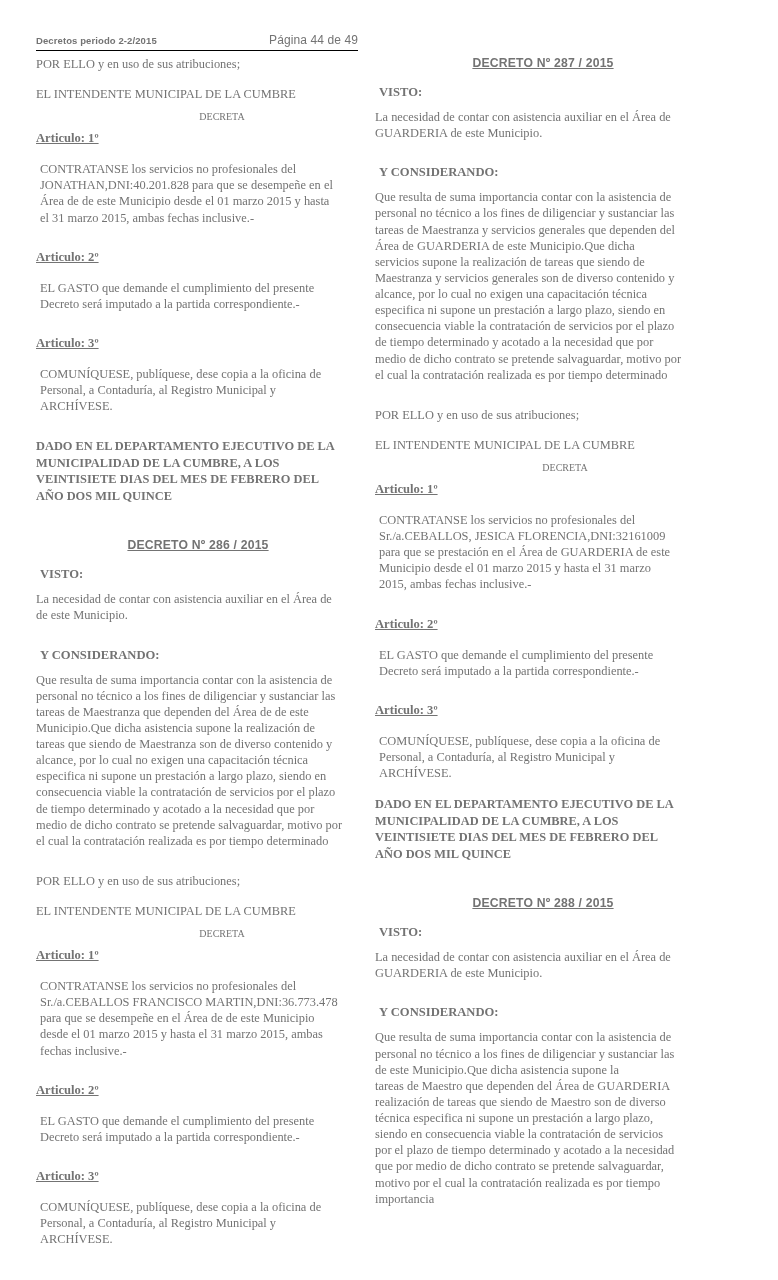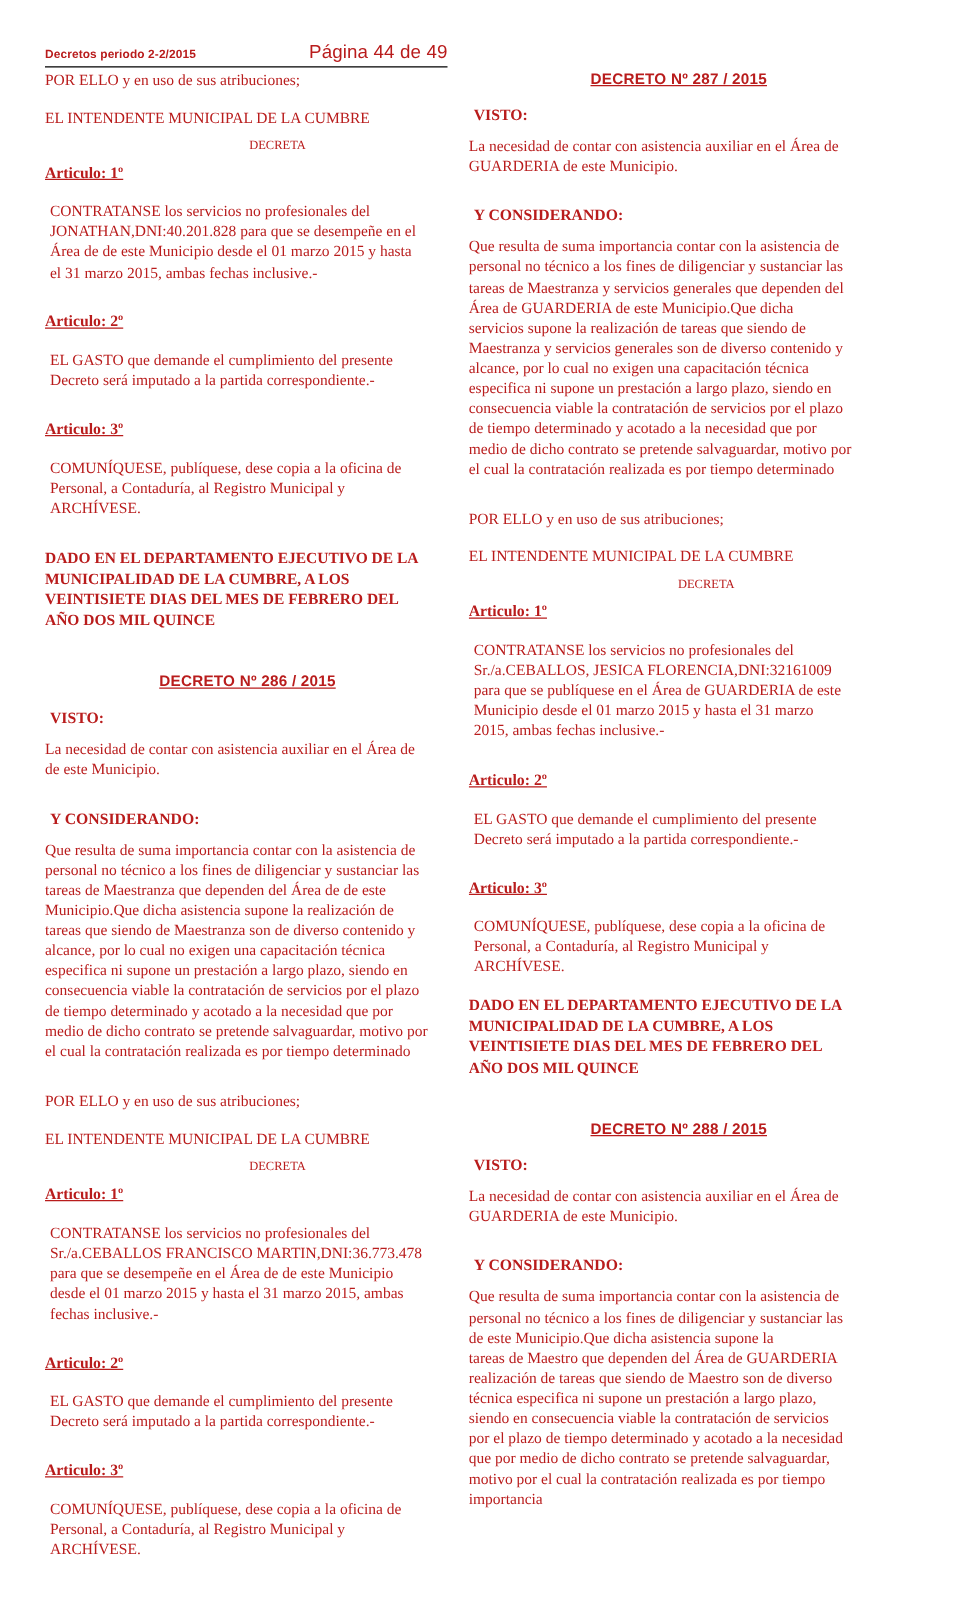--- a/index.html
+++ b/index.html
@@ -7,42 +7,42 @@
     padding: 0;
     background: #ffffff;
   }
   .page {
     position: relative;
     width: 778px;
     height: 1280px;
     background: #ffffff;
     overflow: hidden;
     font-family: "Liberation Serif", "DejaVu Serif", serif;
-    color: #b91c1c;
+    color: #737373;
   }
 
   
   .doc-header {
     position: absolute;
     left: 36px;
     top: 33px;
     width: 322px;
     font-family: "Liberation Sans", "DejaVu Sans", sans-serif;
     font-size: 9.5px;
     font-weight: bold;
     display: flex;
     justify-content: space-between;
     align-items: baseline;
     padding-bottom: 3px;
     border-bottom: 1.6px solid #000;
     letter-spacing: 0.1px;
   }
   .doc-header .page-no {
     font-weight: normal;
-    font-size: 15px;
+    font-size: 12px;
   }
 
   
   .col {
     position: absolute;
     top: 56px;
     height: 1200px;
     overflow: hidden;
   }
   .col-left  { left: 36px; width: 324px; }
@@ -247,21 +247,21 @@
       <div class="gap-m"></div>
       <div class="intendente">EL INTENDENTE MUNICIPAL DE LA CUMBRE</div>
       <div class="gap-s"></div>
       <div class="decreta">DECRETA</div>
       <div class="gap-s"></div>
       <div class="art-label">Articulo: 1º</div>
       <div class="gap-m"></div>
       <div class="indent">
         <span class="line t">CONTRATANSE los servicios no profesionales del</span>
         <span class="line t">Sr./a.CEBALLOS, JESICA FLORENCIA,DNI:32161009</span>
-        <span class="line t">para que se publíquese  en  el Área de GUARDERIA de este</span>
+        <span class="line t">para que se prestación  en  el Área de GUARDERIA de este</span>
         <span class="line t">Municipio desde el 01 marzo 2015 y hasta el 31 marzo</span>
         <span class="line t">2015,  ambas fechas inclusive.-</span>
       </div>
       <div class="gap-l"></div>
       <div class="art-label">Articulo: 2º</div>
       <div class="gap-m"></div>
       <div class="indent">
         <span class="line t">EL GASTO que demande el cumplimiento del presente</span>
         <span class="line t">Decreto será imputado a la partida correspondiente.-</span>
       </div>

